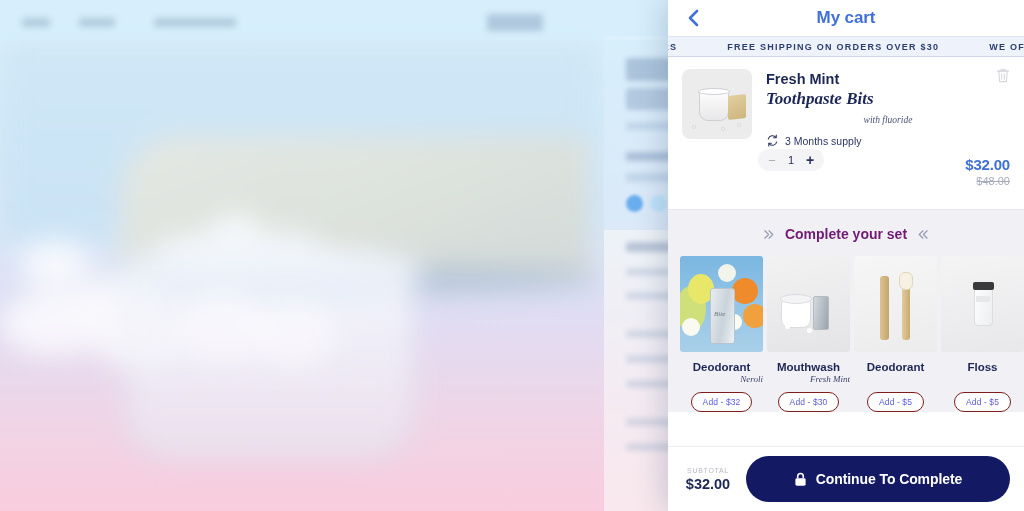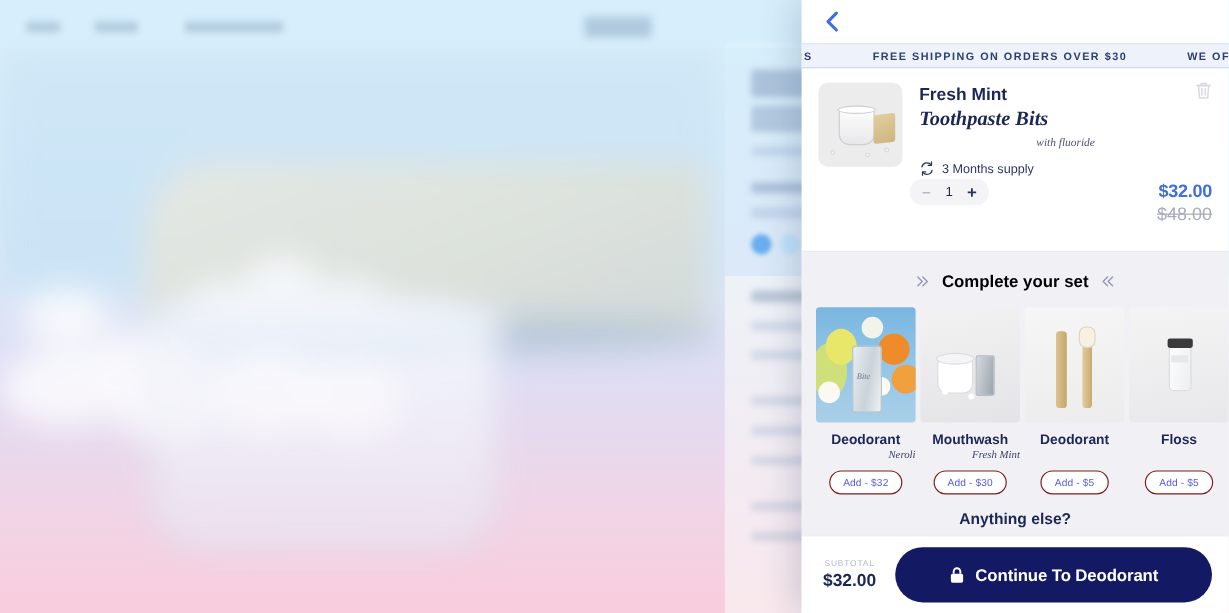--- a/index.html
+++ b/index.html
@@ -216,41 +216,41 @@
     font-size:11px; color:#1c2756; font-weight:400;
   }
   .li-prices{
     position:absolute; right:14px; bottom:22px; text-align:right;
   }
   .price-now{
     font-size:15px; font-weight:700; color:#4070d8;
     letter-spacing:-0.2px;
   }
   .price-was{
-    font-size:15px; color:#a7abbb; text-decoration:line-through;
+    font-size:11px; color:#a7abbb; text-decoration:line-through;
     margin-top:2px;
   }
   .trash-btn{
     position:absolute; right:12px; top:10px;
     width:18px; height:18px; border:none; background:none; cursor:pointer;
     padding:0;
   }
 
   
   .upsell{
     background:#f1f0f5;
     padding:16px 8px 0 8px;
     position:relative;
   }
   .upsell-head{
     display:flex; align-items:center; justify-content:center; gap:9px;
     margin-bottom:14px;
   }
   .upsell-title{
-    font-size:14px; font-weight:700; color:#000000;
+    font-size:14px; font-weight:700; color:#701a75;
   }
   .deco{ opacity:0.42; display:block; }
   .upsell-row{
     display:flex; gap:4px; padding:0 4px;
   }
   .up-card{ width:83px; flex:0 0 83px; text-align:center; }
   .up-img{
     width:83px; height:96px; border-radius:3px; overflow:hidden; position:relative;
   }
   .img-deod{ background:linear-gradient(180deg,#7ab6e0 0%,#8fc3e6 40%,#a9cfe8 100%); }
@@ -364,20 +364,21 @@
 </div>
 
 <div id="cart-panel">
 
   <div class="cart-header">
     <button class="back-btn">
       <svg width="12" height="18" viewBox="0 0 12 18">
         <path d="M10 2 L3 9 L10 16" stroke="#4070d8" stroke-width="2.6" fill="none" stroke-linecap="round" stroke-linejoin="round"></path>
       </svg>
     </button>
+    <div class="cart-title">My cart</div>
   </div>
 
   <div class="announce-bar">
     <div class="announce-track">
       <span class="announce-item">ERS</span>
       <span class="announce-item">FREE SHIPPING ON ORDERS OVER $30</span>
       <span class="announce-item">WE OFFSET EMIS</span>
     </div>
   </div>
 
@@ -490,31 +491,30 @@
             <div style="position:absolute;left:32px;top:26px;width:21px;height:8px;border-radius:2px;background:#3a3a3c;"></div>
             <div style="position:absolute;left:35px;top:40px;width:14px;height:6px;background:#e6e8ea;"></div>
           </div>
           <div class="up-name">Floss</div>
           <div class="up-variant"></div>
           <button class="add-btn">Add - $5</button>
         </div>
 
       </div>
 
-      <div class="anything-else">Anything else?</div>
     </div>
   </div>
 
   <div class="cart-footer">
     <div class="subtotal-block">
       <div class="subtotal-label">SUBTOTAL</div>
       <div class="subtotal-value">$32.00</div>
     </div>
     <button class="checkout-btn">
       <svg width="13" height="15" viewBox="0 0 14 16">
         <rect x="1.5" y="6.6" width="11" height="8" rx="1.6" fill="#ffffff"></rect>
         <path d="M4 6.6 V4.6 a3 3 0 0 1 6 0 V6.6" stroke="#ffffff" stroke-width="1.7" fill="none"></path>
       </svg>
-      <span>Continue To Deodorant</span>
+      <span>Continue To Complete</span>
     </button>
   </div>
 
 </div>
 
 </body></html>

